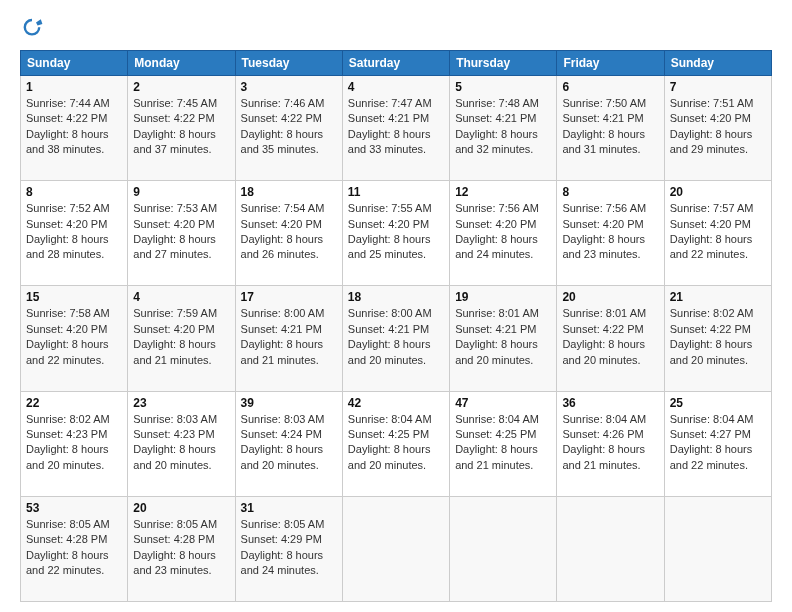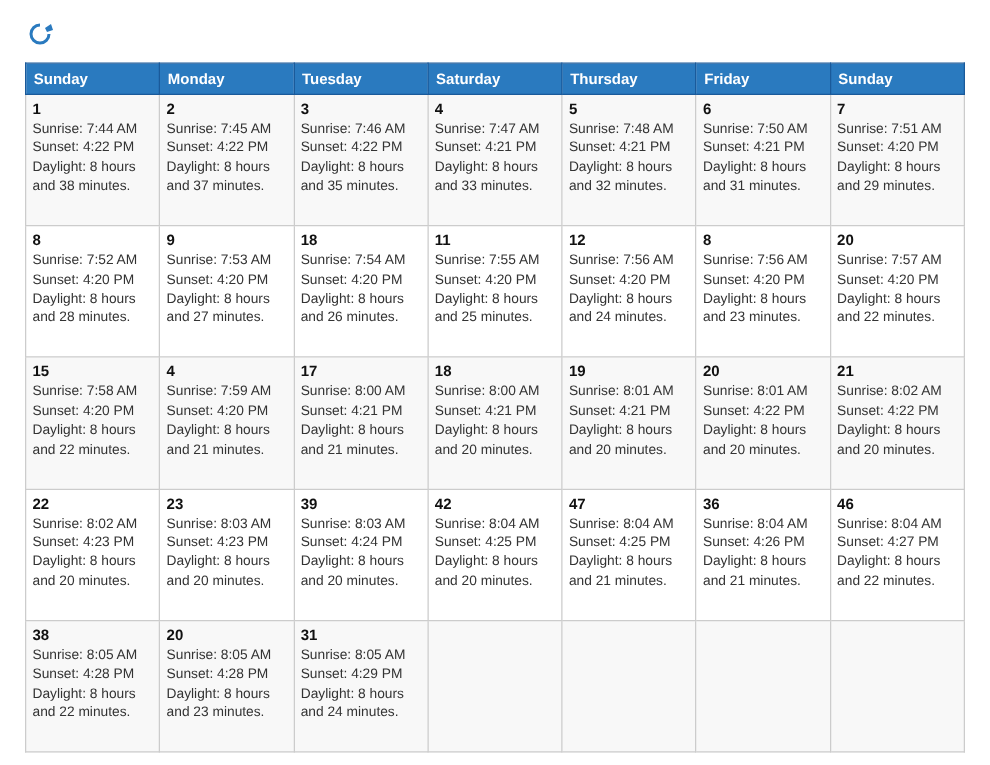--- a/index.html
+++ b/index.html
@@ -243,27 +243,27 @@
           </td>
           <td>
             <span class="day-num">47</span>
             <div class="day-info">Sunrise: 8:04 AM<br>Sunset: 4:25 PM<br>Daylight: 8 hours and 21 minutes.</div>
           </td>
           <td>
             <span class="day-num">36</span>
             <div class="day-info">Sunrise: 8:04 AM<br>Sunset: 4:26 PM<br>Daylight: 8 hours and 21 minutes.</div>
           </td>
           <td>
-            <span class="day-num">46</span>
+            <span class="day-num">25</span>
             <div class="day-info">Sunrise: 8:04 AM<br>Sunset: 4:27 PM<br>Daylight: 8 hours and 22 minutes.</div>
           </td>
         </tr>
         <tr>
           <td>
-            <span class="day-num">38</span>
+            <span class="day-num">53</span>
             <div class="day-info">Sunrise: 8:05 AM<br>Sunset: 4:28 PM<br>Daylight: 8 hours and 22 minutes.</div>
           </td>
           <td>
             <span class="day-num">20</span>
             <div class="day-info">Sunrise: 8:05 AM<br>Sunset: 4:28 PM<br>Daylight: 8 hours and 23 minutes.</div>
           </td>
           <td>
             <span class="day-num">31</span>
             <div class="day-info">Sunrise: 8:05 AM<br>Sunset: 4:29 PM<br>Daylight: 8 hours and 24 minutes.</div>
           </td>

